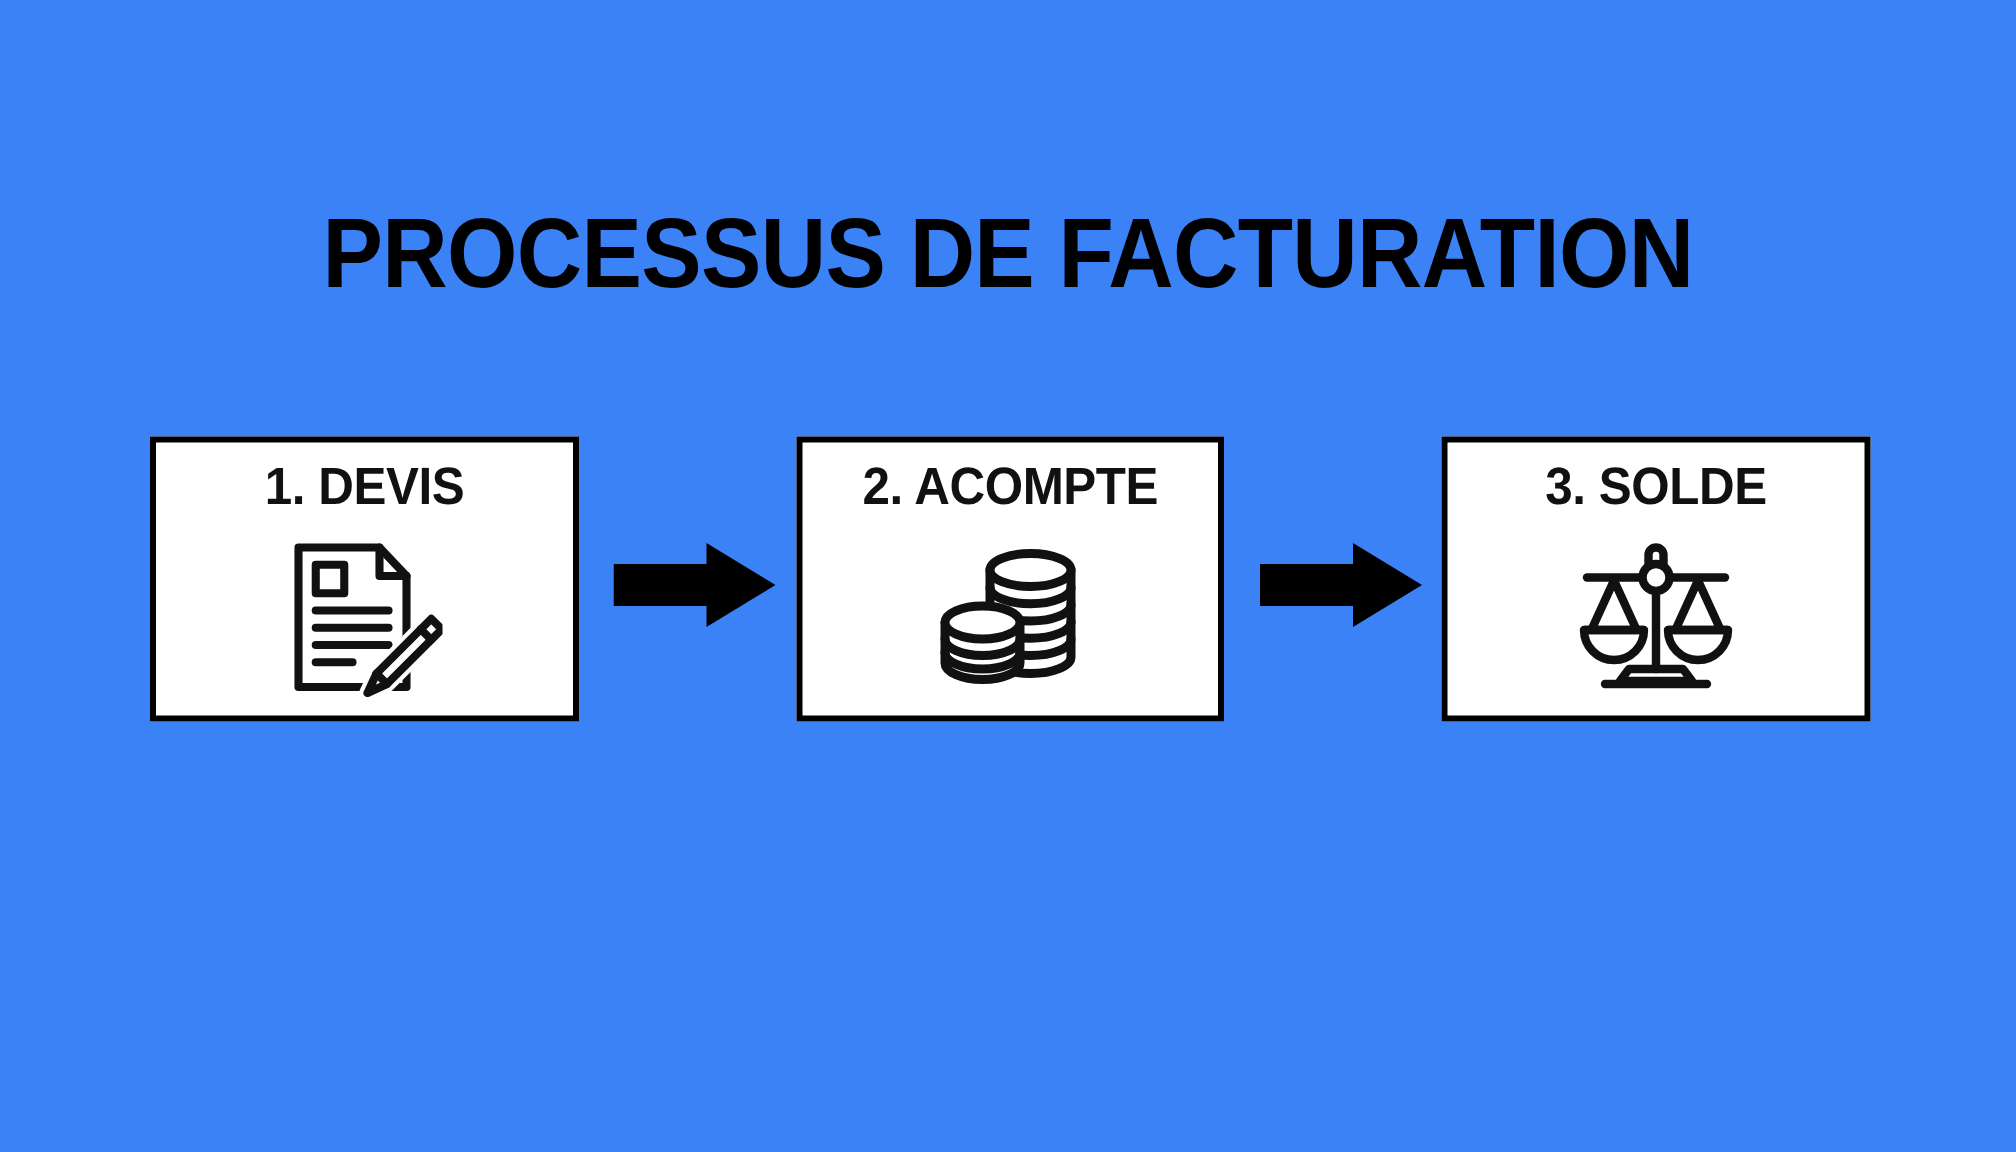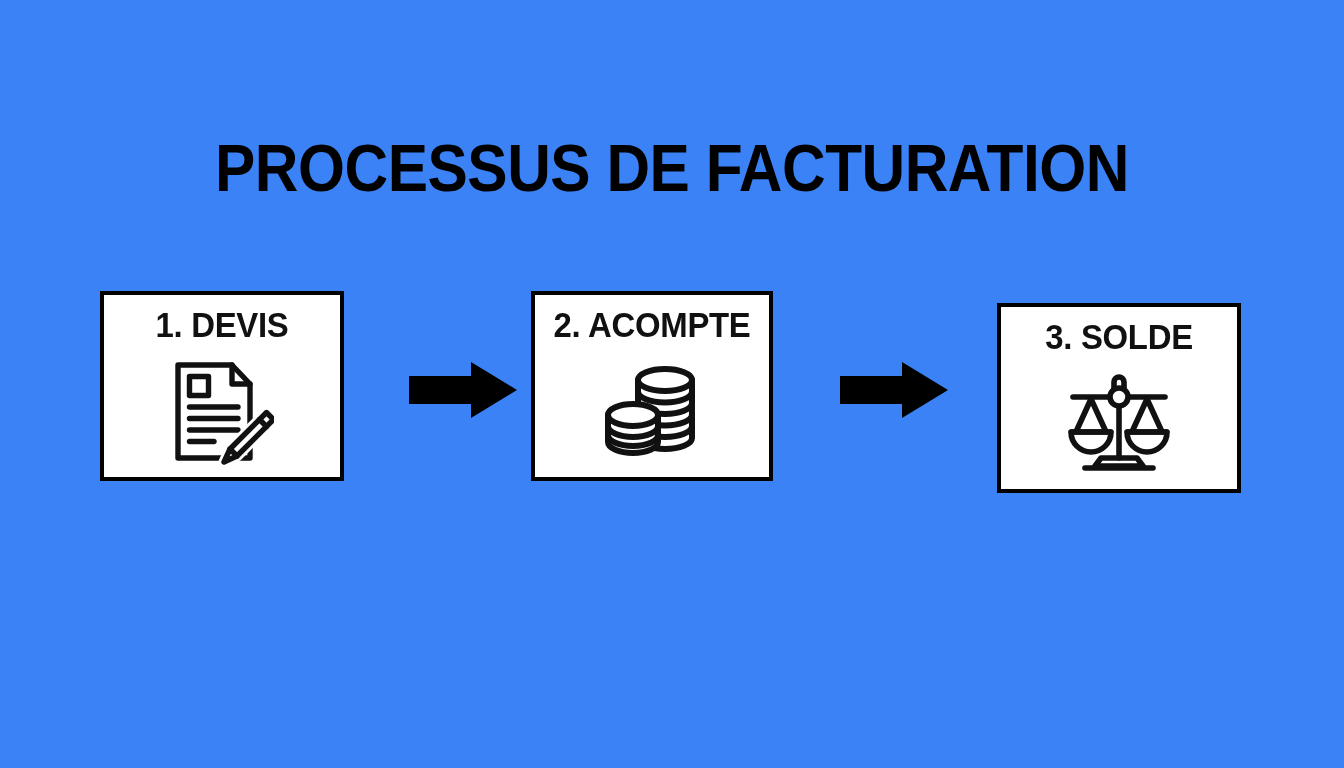--- a/index.html
+++ b/index.html
@@ -36,29 +36,29 @@
     color: #000000;
     transform: scaleX(0.915);
     transform-origin: 50% 50%;
     white-space: nowrap;
   }
 
   
   .step-box {
     position: absolute;
     top: 291px;
-    width: 244px;
+    width: 286px;
     height: 190px;
     box-sizing: border-box;
     border: 4px solid #000000;
     background: #ffffff;
   }
   #step-1 { left: 100px; }
-  #step-2 { left: 531px; width: 242px; }
-  #step-3 { left: 997px; margin-top: 12px; }
+  #step-2 { left: 531px; width: 285px; }
+  #step-3 { left: 961px; }
 
   .step-label {
     position: absolute;
     top: 10px;
     left: 0;
     width: 100%;
     text-align: center;
     font-family: "Liberation Sans", sans-serif;
     font-weight: bold;
     font-size: 35px;

